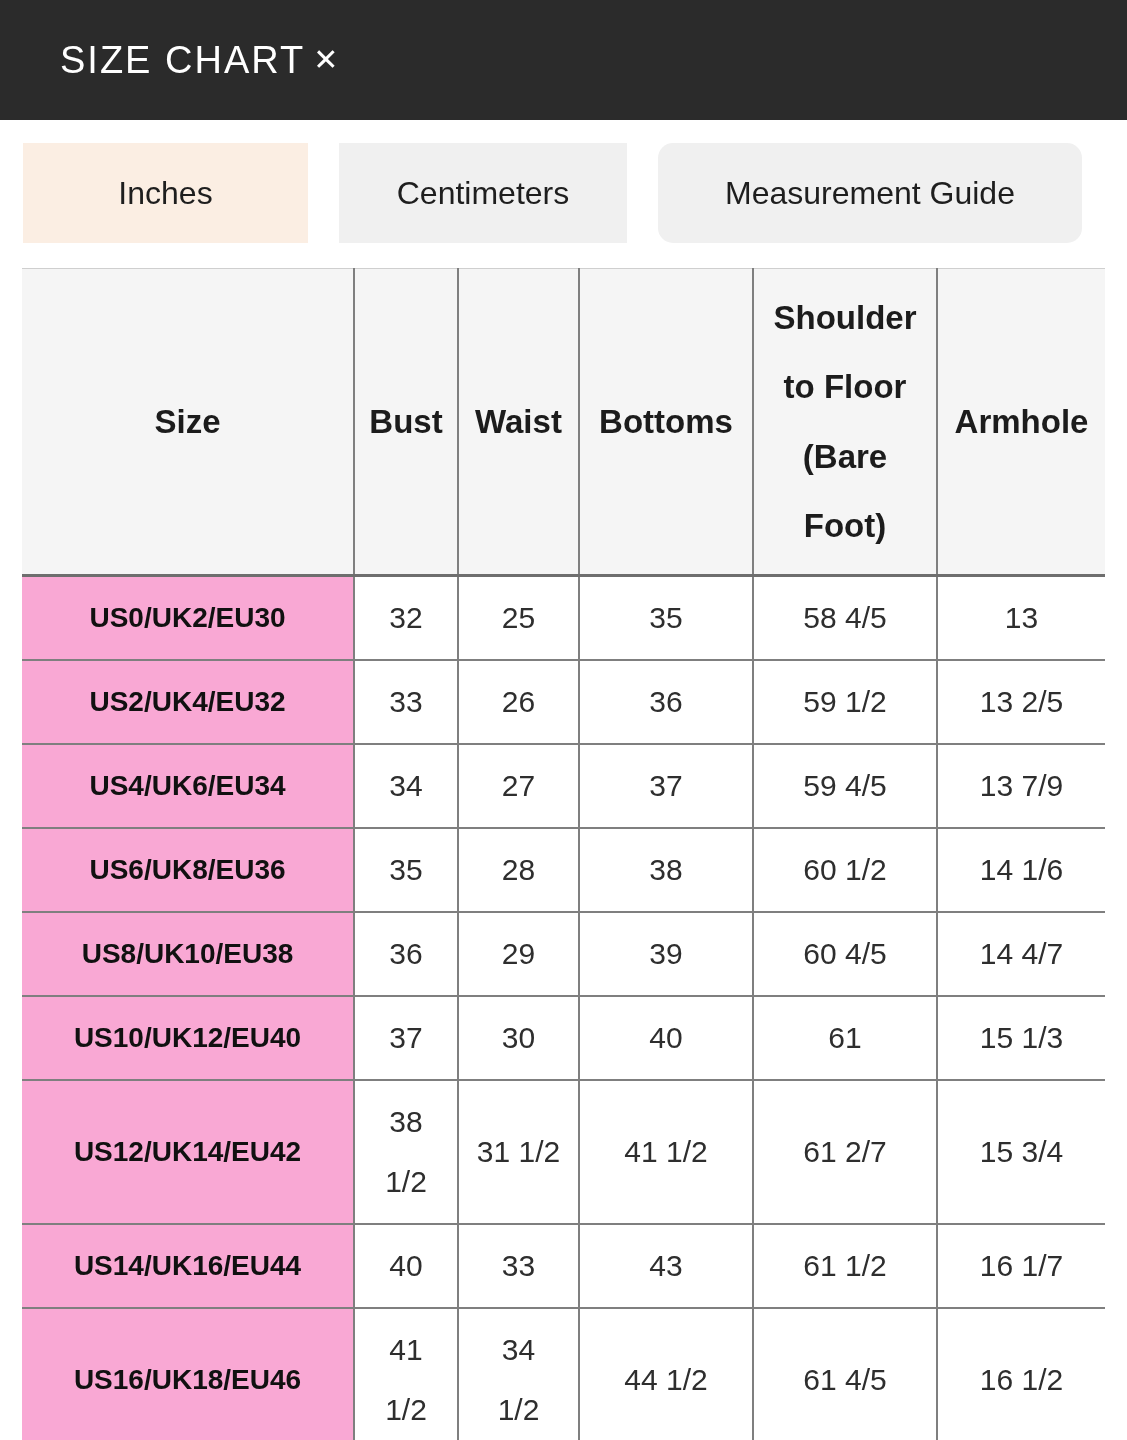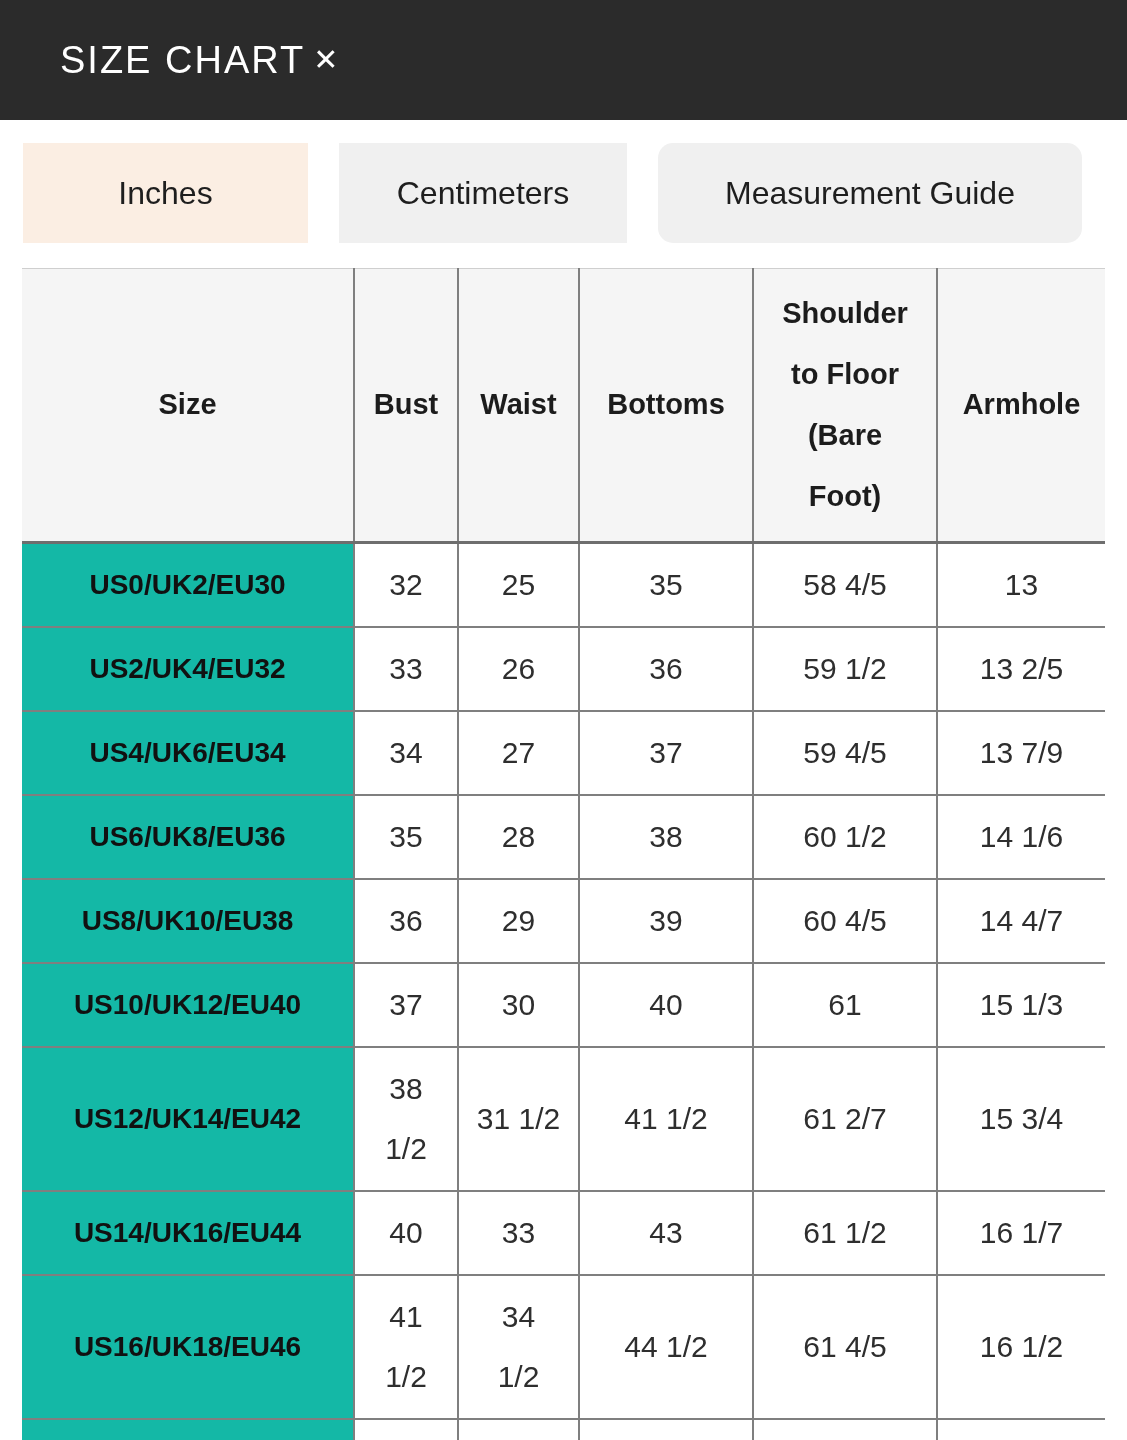--- a/index.html
+++ b/index.html
@@ -70,35 +70,35 @@
     text-align: center;
     vertical-align: middle;
     white-space: pre-line;
   }
   tr > *:first-child { border-left: none; }
   tr > *:last-child { border-right: none; }
   thead th { border-top: 1px solid #cfcfcf; border-bottom: 3px solid #6e6e6e; }
   th {
     background: #f5f5f5;
     color: #1c1c1c;
-    font-size: 29px;
+    font-size: 33px;
     font-weight: 700;
     line-height: 2.1;
     padding: 14px 8px;
   }
   td {
     background: #ffffff;
     color: #2e2e2e;
     font-size: 30px;
     font-weight: 400;
     line-height: 2.0;
     padding: 11px 6px;
   }
   td.size-cell {
-    background: #14b8a6;
+    background: #f9a8d4;
     color: #111111;
     font-size: 28px;
     font-weight: 700;
     text-align: center;
   }
   tr.partial-row td { height: 80px; }
 </style>
 </head>
 <body>
 

